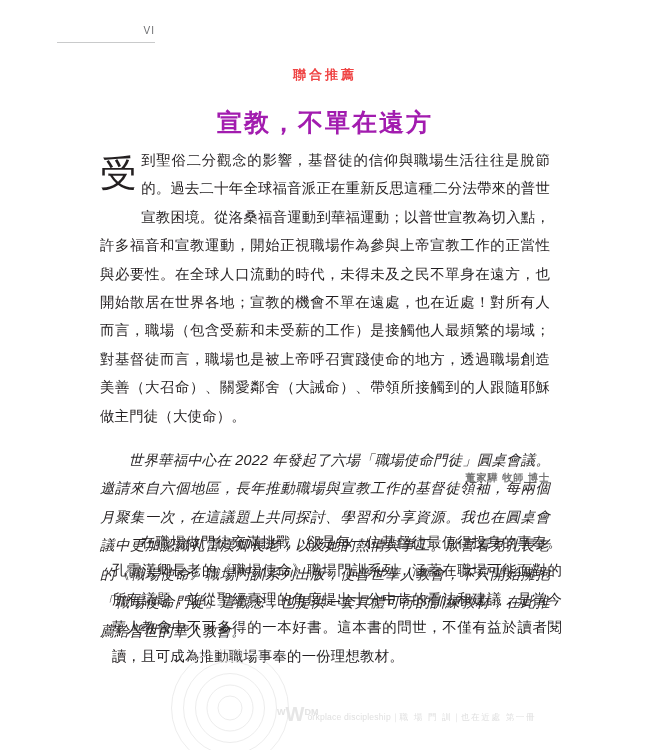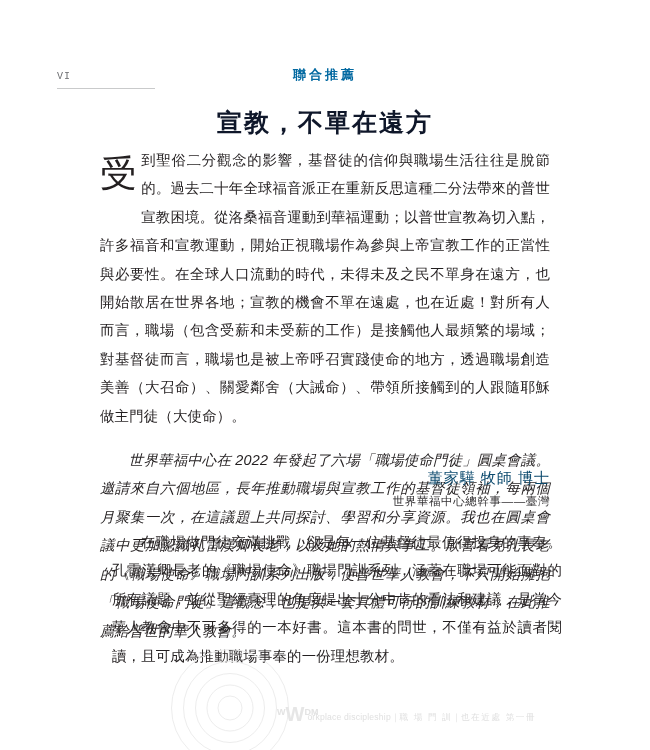--- a/index.html
+++ b/index.html
@@ -19,58 +19,57 @@
   
   .page-header {
     position: absolute;
     left: 57px;
     top: 24px;
     width: 98px;
     height: 26px;
   }
   .folio {
     display: block;
-    text-align: left;
+    text-align: right;
     font-size: 10px;
     letter-spacing: 1px;
     color: #6d6e71;
-    font-family: Liberation Mono, monospace;
+    font-family: Liberation Sans, sans-serif;
     line-height: 14px;
-    margin-top: 46px;
   }
   .folio-rule {
     display: block;
     margin-top: 4px;
     height: 1px;
     width: 100%;
     background: #c9cacb;
   }
 
   
   .kicker {
     position: absolute;
     left: 0;
     right: 0;
     top: 66px;
     text-align: center;
     font-size: 13px;
     font-weight: bold;
     letter-spacing: 3px;
-    color: #0369a1;
+    color: #ef4444;
     line-height: 18px;
   }
   .headline {
     position: absolute;
     left: 0;
     right: 0;
     top: 88px;
     text-align: center;
     font-size: 25px;
     letter-spacing: 2px;
-    color: #0f172a;
+    color: #a21caf;
     line-height: 34px;
   }
 
   
   .column {
     position: absolute;
     left: 100px;
     top: 146px;
     width: 450px;
   }
@@ -100,25 +99,25 @@
   
   .signature {
     position: absolute;
     left: 100px;
     top: 466px;
     width: 450px;
     text-align: right;
   }
   .sig-name {
     display: block;
-    font-size: 15px;
+    font-size: 10px;
     line-height: 24px;
-    font-weight: normal;
+    font-weight: bold;
     letter-spacing: 1px;
-    color: #0c4a6e;
+    color: #737373;
   }
   .sig-role {
     display: block;
     margin-top: 2px;
     font-size: 11.5px;
     line-height: 18px;
     letter-spacing: 0.6px;
     color: #333133;
   }
 
@@ -212,21 +211,20 @@
 
 <div class="column">
   <p class="para dropcap-para">
     <span class="dropcap">受</span><span>到聖俗二分觀念的影響，基督徒的信仰與職場生活往往是脫節的。過去二十年全球福音派正在重新反思這種二分法帶來的普世宣教困境。從洛桑福音運動到華福運動；以普世宣教為切入點，許多福音和宣教運動，開始正視職場作為參與上帝宣教工作的正當性與必要性。在全球人口流動的時代，未得未及之民不單身在遠方，也開始散居在世界各地；宣教的機會不單在遠處，也在近處！對所有人而言，職場（包含受薪和未受薪的工作）是接觸他人最頻繁的場域；對基督徒而言，職場也是被上帝呼召實踐使命的地方，透過職場創造美善（大召命）、關愛鄰舍（大誡命）、帶領所接觸到的人跟隨耶穌做主門徒（大使命）。</span>
   </p>
   <p class="para indent">世界華福中心在 2022 年發起了六場「職場使命門徒」圓桌會議。邀請來自六個地區，長年推動職場與宣教工作的基督徒領袖，每兩個月聚集一次，在這議題上共同探討、學習和分享資源。我也在圓桌會議中更加認識孔雷漢卿長老，以及她的熱情與事工。欣喜看見孔長老的《職場使命》職場門訓系列出版，使普世華人教會，不只開始擁抱「職場使命門徒」這觀念，也提供一套具體可行的訓練教材，在此推薦給普世的華人教會。</p>
 </div>
 
 <div class="signature">
   <span class="sig-name">董家驊 牧師 博士</span>
-  <span class="sig-role">世界華福中心總幹事——臺灣</span>
 </div>
 
 <div class="closing">
   <p class="para indent">在職場做門徒充滿挑戰，卻是每一位基督徒最值得投身的事奉。孔雷漢卿長老的《職場使命》職場門訓系列，涵蓋在職場可能面對的所有議題，並從聖經真理的角度提出十分中肯的看法和建議，是當今華人教會中不可多得的一本好書。這本書的問世，不僅有益於讀者閱讀，且可成為推動職場事奉的一份理想教材。</p>
 </div>
 
 <div class="footer">
   <div class="rings">
     <span class="ring r1"></span>
     <span class="ring r2"></span>

